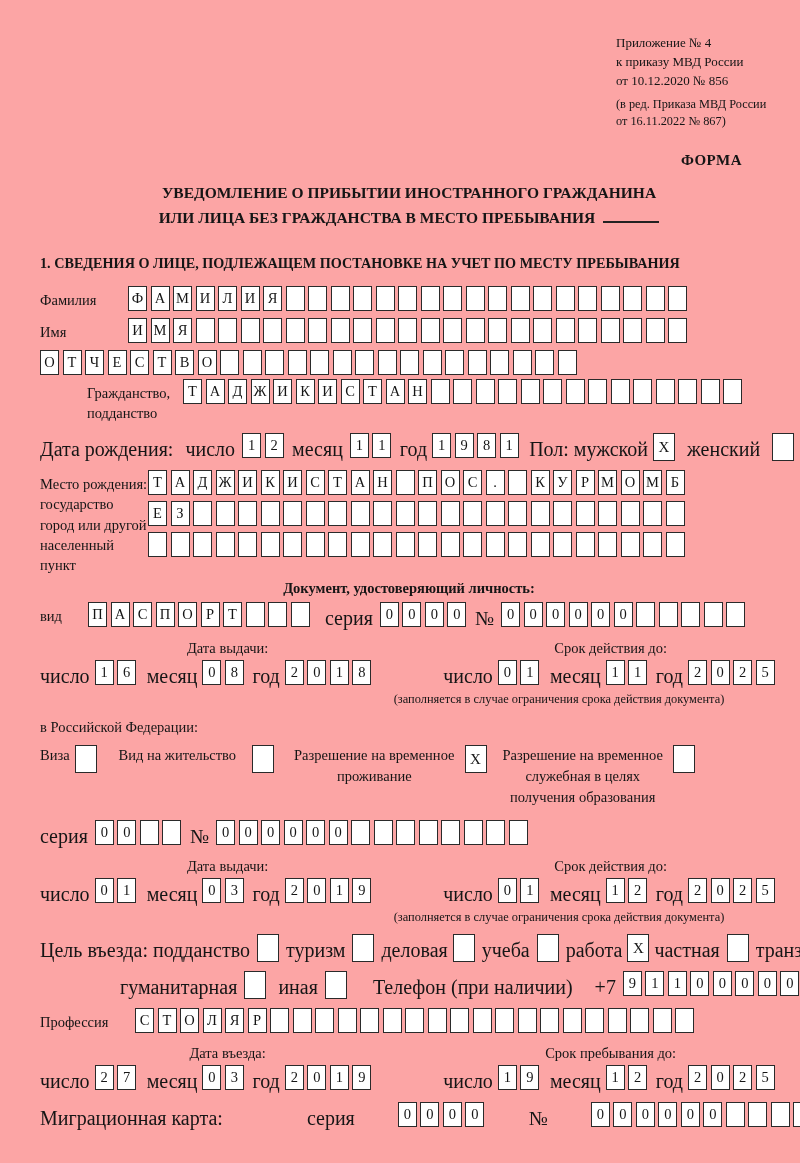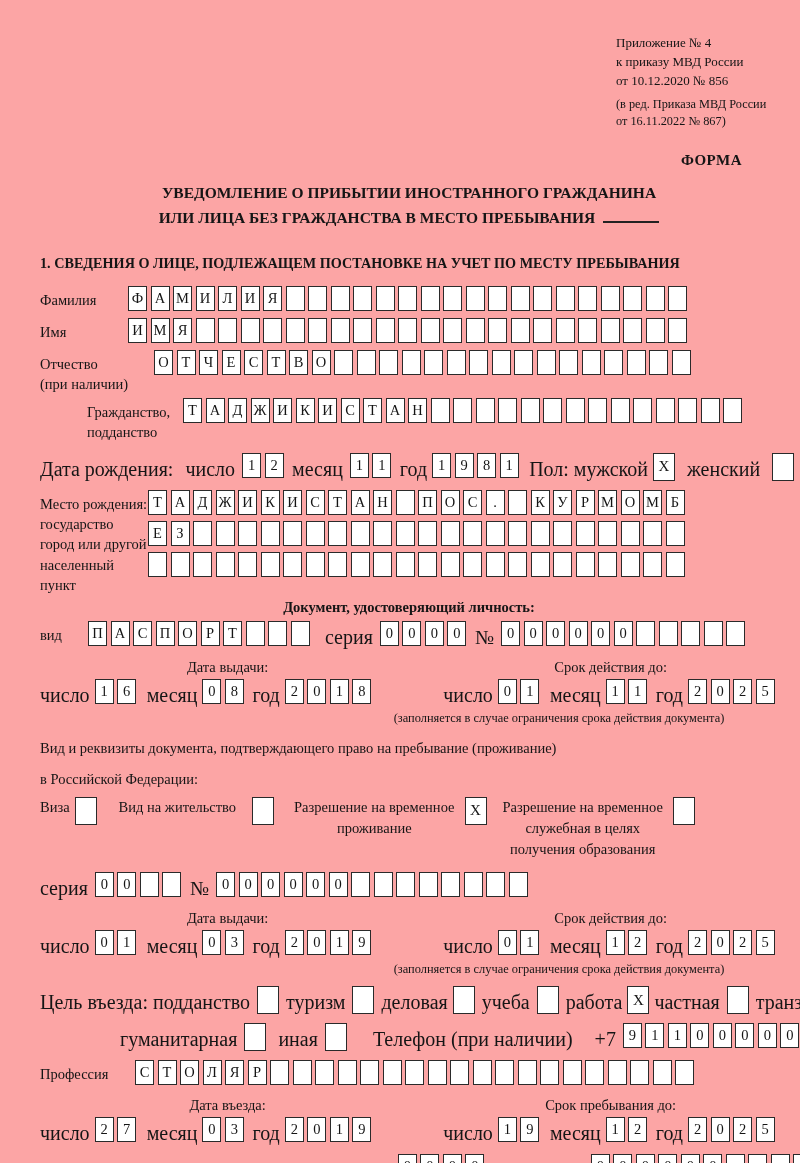--- a/index.html
+++ b/index.html
@@ -136,24 +136,20 @@
         <span class="cell"></span>
         <span class="cell"></span>
         <span class="cell"></span>
         <span class="cell"></span>
         <span class="cell"></span>
         <span class="cell"></span>
       </span>
   </div>
 
   <div class="row">
-    <span class="lbl w114">
-      <span>Отчество</span><br>
-      <span>(при наличии)</span>
-    </span>
     <span class="cells">
         <span class="cell">О</span>
         <span class="cell">Т</span>
         <span class="cell">Ч</span>
         <span class="cell">Е</span>
         <span class="cell">С</span>
         <span class="cell">Т</span>
         <span class="cell">В</span>
         <span class="cell">О</span>
         <span class="cell"></span>
@@ -403,21 +399,20 @@
             <span class="cell">2</span>
             <span class="cell">0</span>
             <span class="cell">2</span>
             <span class="cell">5</span>
           </span>
       </div>
     </div>
   </div>
   <div class="note note-right">(заполняется в случае ограничения срока действия документа)</div>
 
-  <div class="lbl" style="margin-top:8px;">Вид и реквизиты документа, подтверждающего право на пребывание (проживание)</div>
   <div class="lbl" style="margin-top:6px;">в Российской Федерации:</div>
 
   <div class="row" style="margin-top:8px;">
     <span class="opt">
       <span class="opt-label">Виза</span>
       <span class="cb" style="margin-left:5px;"></span>
     </span>
     <span class="opt" style="margin-left:22px;">
       <span class="opt-label">Вид на жительство</span>
       <span class="cb" style="margin-left:16px;"></span>

